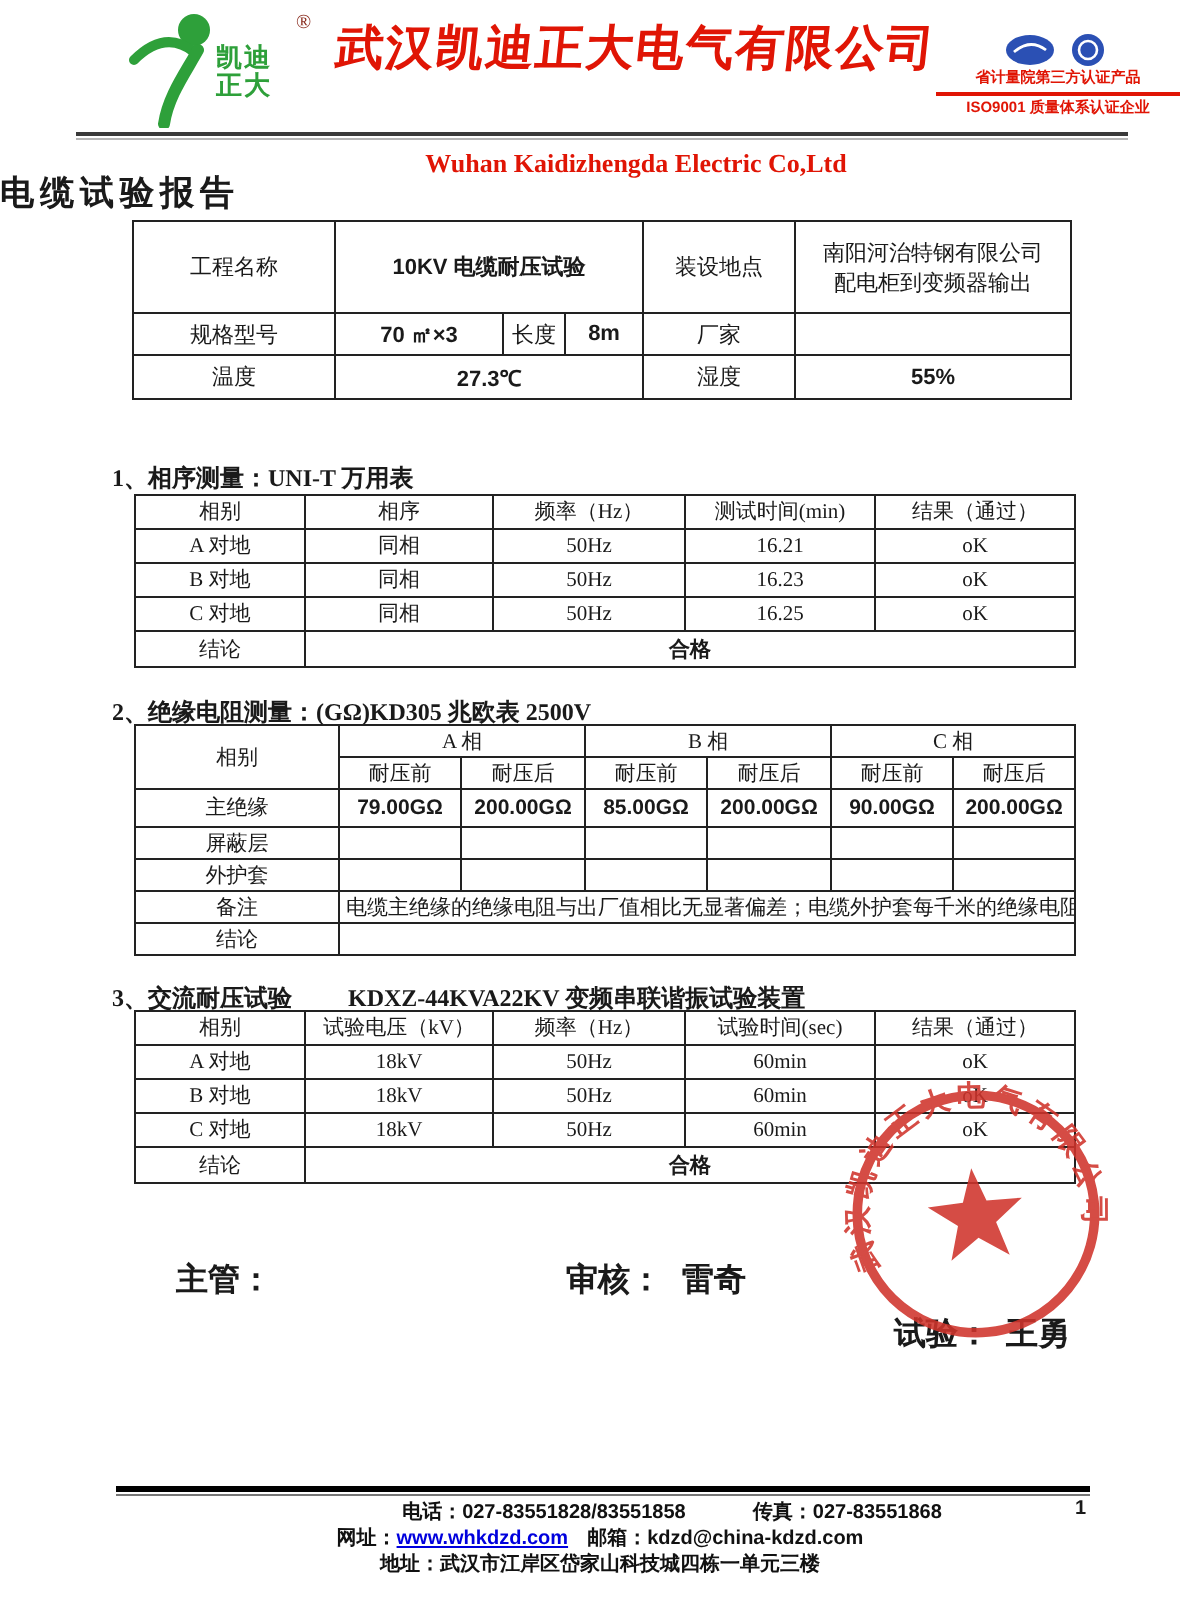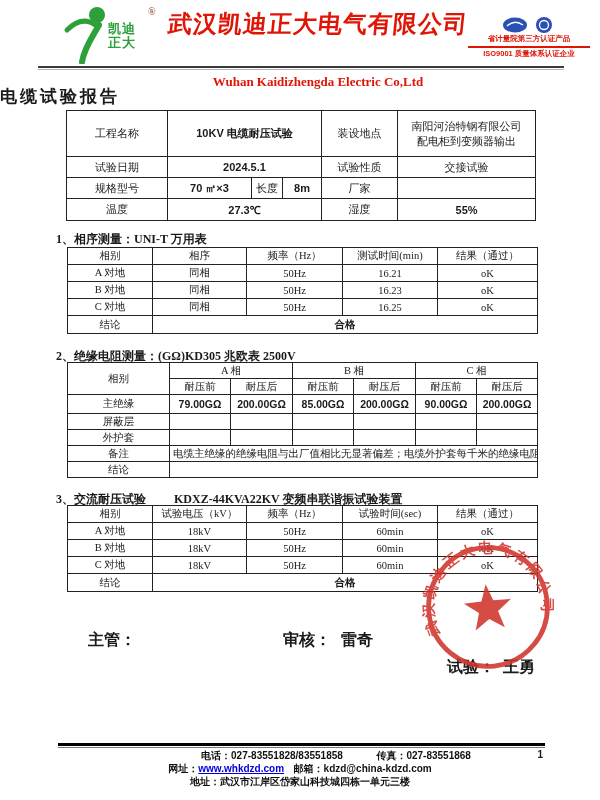--- a/index.html
+++ b/index.html
@@ -115,26 +115,20 @@
         <tr style="height:46px">
       <td>工程名称</td>
       <td colspan="3" class="bv">10KV 电缆耐压试验</td>
       <td>装设地点</td>
       <td>
         <div>南阳河治特钢有限公司</div>
         <div>配电柜到变频器输出</div>
       </td>
     </tr>
     <tr style="height:21px">
-      <td>试验日期</td>
-      <td colspan="3" class="bv">2024.5.1</td>
-      <td>试验性质</td>
-      <td>交接试验</td>
-    </tr>
-    <tr style="height:21px">
       <td>规格型号</td>
       <td class="bv">70 ㎡×3</td>
       <td>长度</td>
       <td class="bv">8m</td>
       <td>厂家</td>
       <td></td>
     </tr>
     <tr style="height:22px">
       <td>温度</td>
       <td colspan="3" class="bv">27.3℃</td>

